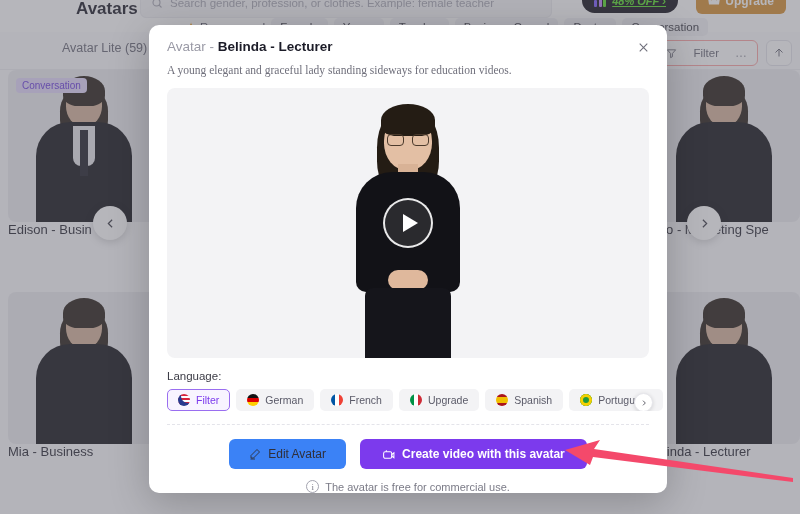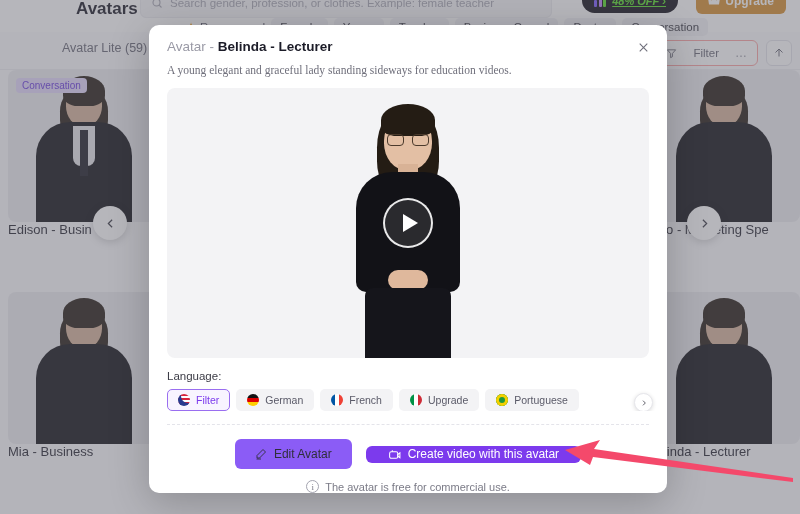--- a/index.html
+++ b/index.html
@@ -147,24 +147,24 @@
            gap: 6px; padding: 0 10px; font-size: 10.5px; color: #5a5a68; white-space: nowrap;
            border: 1px solid transparent; flex: none; }
   .lchip.sel { background: #f8f4ff; border-color: #9a6ef0; color: #7c3aed; }
   .flag { width: 12px; height: 12px; border-radius: 50%; display: block; flex: none; }
   .lang-next { position: absolute; right: 14px; top: 11px; width: 19px; height: 19px; border-radius: 50%;
                background: #fff; border: 1px solid #e6e6eb; box-shadow: 0 1px 4px rgba(0,0,0,.14);
                display: flex; align-items: center; justify-content: center; font-size: 10px; color: #555; }
 
   .m-sep { margin: 13px 18px 0 18px; border-top: 1px dashed #e4e4ea; }
   .m-actions { display: flex; justify-content: center; align-items: center; gap: 14px; margin-top: 14px; }
-  .btn-edit { height: 30px; background: #8b5cf6; border-radius: 6px; display: flex; align-items: center;
+  .btn-edit { height: 30px; background: #3b82f6; border-radius: 6px; display: flex; align-items: center;
               gap: 7px; padding: 0 20px; font-size: 12px; color: #2f2f3a; }
-  .btn-create { height: 17px; background: #7c3aed; border-radius: 6px; display: flex; align-items: center;
-                gap: 7px; padding: 0 22px; font-size: 12px; color: #ffffff; font-weight: normal; }
+  .btn-create { height: 30px; background: #7c3aed; border-radius: 6px; display: flex; align-items: center;
+                gap: 7px; padding: 0 22px; font-size: 12px; color: #ffffff; font-weight: bold; }
   .m-note { display: flex; justify-content: center; align-items: center; gap: 6px; margin-top: 11px;
             font-size: 11px; color: #7b7b87; }
   .info-c { width: 13px; height: 13px; border: 1px solid #a4a4b0; border-radius: 50%;
             display: flex; align-items: center; justify-content: center; font-size: 9px; color: #7b7b87;
             font-family: "Liberation Serif", serif; }
 
   .ann-arrow { position: absolute; left: 560px; top: 437px; width: 235px; height: 45px; z-index: 30; pointer-events: none; }
 </style>
 </head>
 <body>
@@ -413,20 +413,24 @@
       </div>
       <div class="lchip">
         <span class="flag" style="background:linear-gradient(90deg,#0055a4 33%,#fff 33% 66%,#ef4135 66%)"></span>
         <span>French</span>
       </div>
       <div class="lchip">
         <span class="flag" style="background:linear-gradient(90deg,#009246 33%,#fff 33% 66%,#ce2b37 66%)"></span>
         <span>Upgrade</span>
       </div>
       <div class="lchip">
+        <span class="flag" style="background:linear-gradient(180deg,#aa151b 25%,#f1bf00 25% 75%,#aa151b 75%)"></span>
+        <span>Spanish</span>
+      </div>
+      <div class="lchip">
         <span class="flag" style="background:#1f9a3d;box-shadow:inset 0 0 0 3px #f5d000, inset 0 0 0 5px #1f9a3d"></span>
         <span>Portuguese</span>
       </div>
 
       <div class="lang-next">
         <svg width="8" height="8" viewBox="0 0 24 24" fill="none" stroke="#4a4a56" stroke-width="2.6">
             <path d="M9 5l7 7-7 7"></path>
           </svg>
       </div>
     </div>

